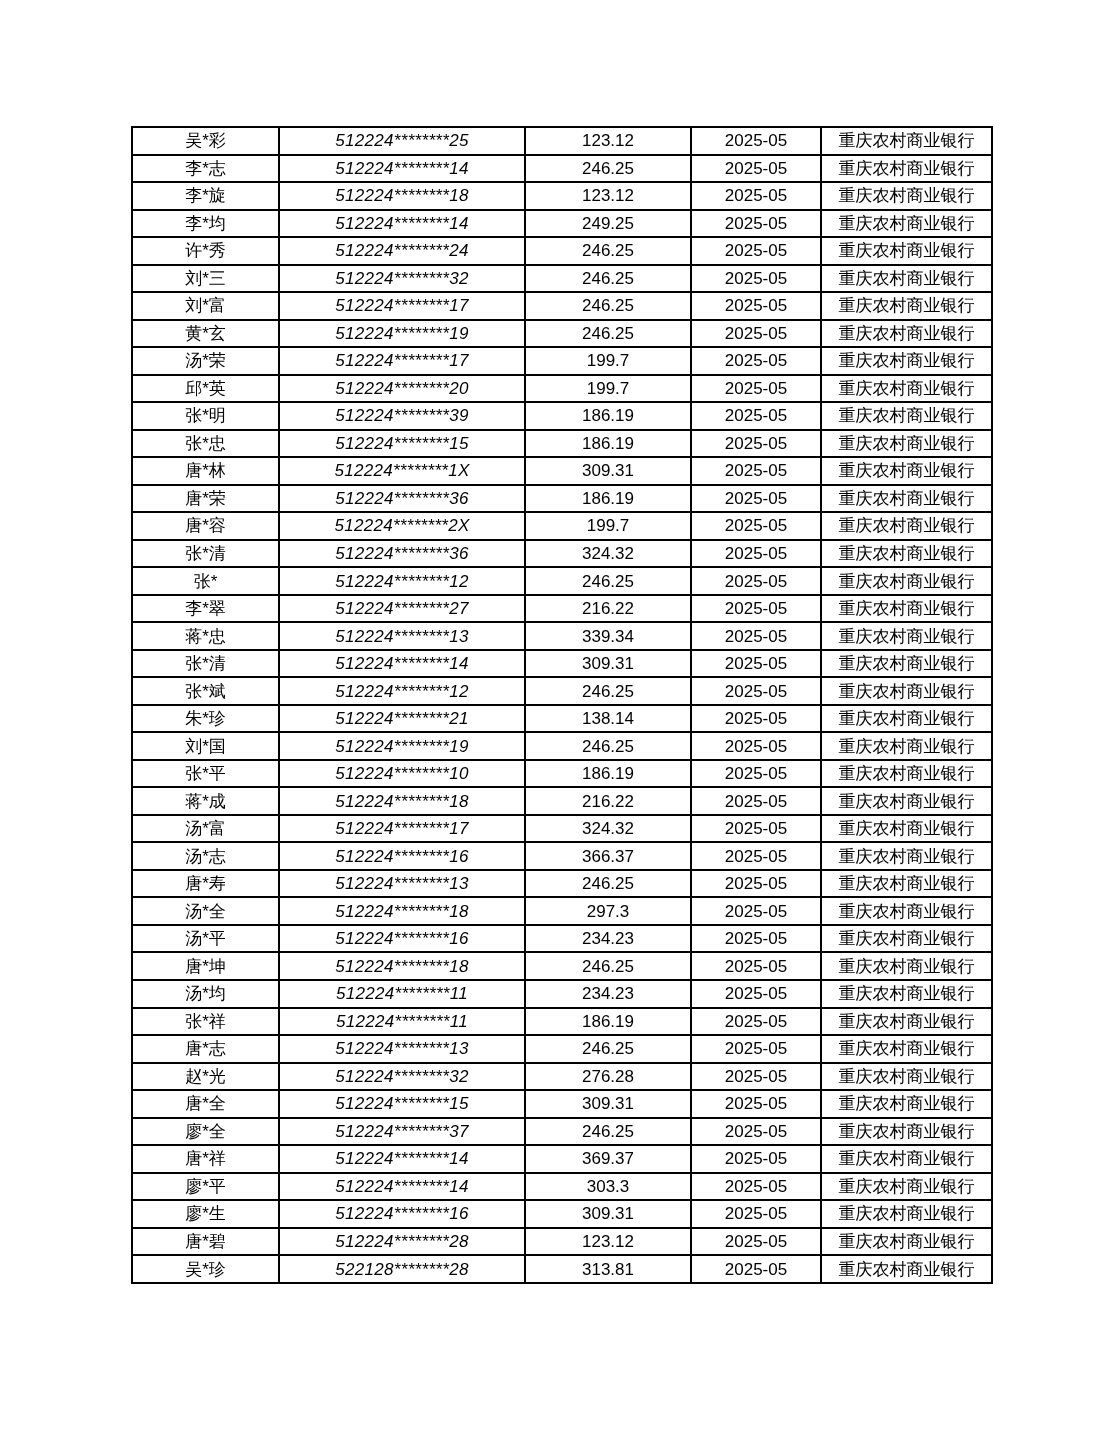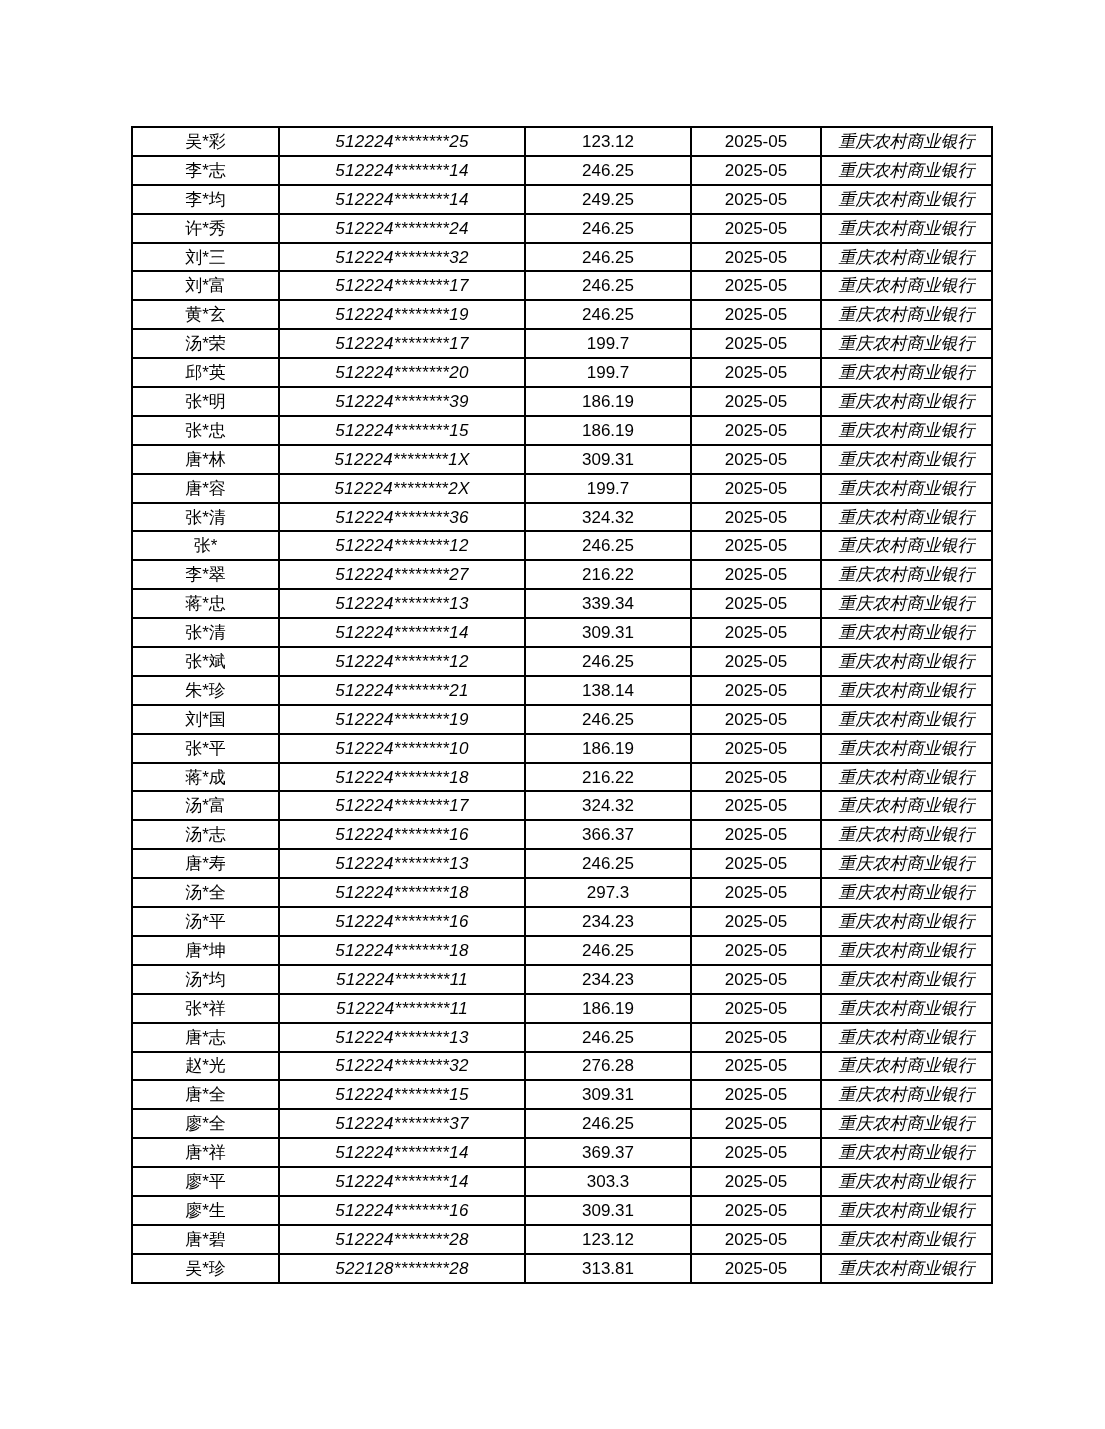--- a/index.html
+++ b/index.html
@@ -35,21 +35,21 @@
     vertical-align: middle;
     font-size: 17px;
     line-height: 1;
     white-space: nowrap;
     overflow: hidden;
   }
   td.col-name   { width: 141px; margin-left: 20px; }
   td.col-id     { width: 240px; letter-spacing: 0.3px; font-style: italic; }
   td.col-amount { width: 160px; }
   td.col-month  { width: 124px; }
-  td.col-bank   { width: 165px; font-style: italic; }
+  td.col-bank   { width: 165px; }
 </style>
 </head>
 <body>
 
 <div class="page">
   <table class="payment-table">
     <tbody>
         <tr>
     <td class="col-name">吴*彩</td>
     <td class="col-id">512224********25</td>
@@ -58,20 +58,27 @@
     <td class="col-bank">重庆农村商业银行</td>
   </tr>
         <tr>
     <td class="col-name">李*志</td>
     <td class="col-id">512224********14</td>
     <td class="col-amount">246.25</td>
     <td class="col-month">2025-05</td>
     <td class="col-bank">重庆农村商业银行</td>
   </tr>
         <tr>
+    <td class="col-name">李*旋</td>
+    <td class="col-id">512224********18</td>
+    <td class="col-amount">123.12</td>
+    <td class="col-month">2025-05</td>
+    <td class="col-bank">重庆农村商业银行</td>
+  </tr>
+        <tr>
     <td class="col-name">李*均</td>
     <td class="col-id">512224********14</td>
     <td class="col-amount">249.25</td>
     <td class="col-month">2025-05</td>
     <td class="col-bank">重庆农村商业银行</td>
   </tr>
         <tr>
     <td class="col-name">许*秀</td>
     <td class="col-id">512224********24</td>
     <td class="col-amount">246.25</td>
@@ -124,20 +131,27 @@
     <td class="col-name">张*忠</td>
     <td class="col-id">512224********15</td>
     <td class="col-amount">186.19</td>
     <td class="col-month">2025-05</td>
     <td class="col-bank">重庆农村商业银行</td>
   </tr>
         <tr>
     <td class="col-name">唐*林</td>
     <td class="col-id">512224********1X</td>
     <td class="col-amount">309.31</td>
+    <td class="col-month">2025-05</td>
+    <td class="col-bank">重庆农村商业银行</td>
+  </tr>
+        <tr>
+    <td class="col-name">唐*荣</td>
+    <td class="col-id">512224********36</td>
+    <td class="col-amount">186.19</td>
     <td class="col-month">2025-05</td>
     <td class="col-bank">重庆农村商业银行</td>
   </tr>
         <tr>
     <td class="col-name">唐*容</td>
     <td class="col-id">512224********2X</td>
     <td class="col-amount">199.7</td>
     <td class="col-month">2025-05</td>
     <td class="col-bank">重庆农村商业银行</td>
   </tr>

